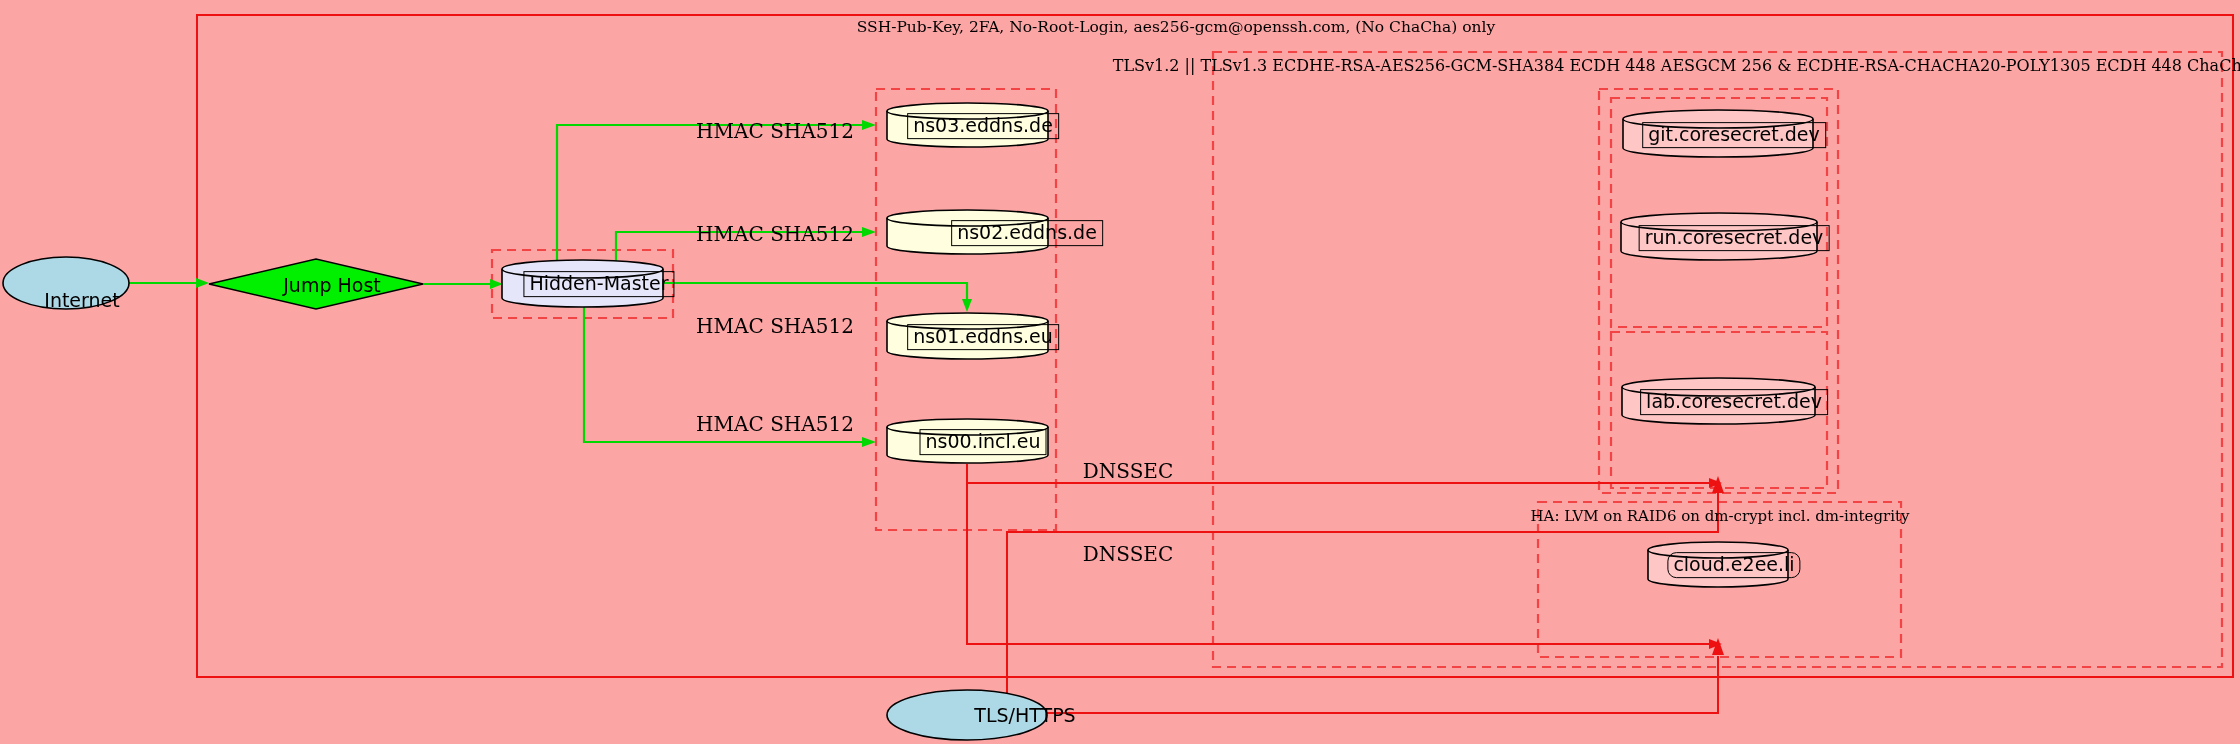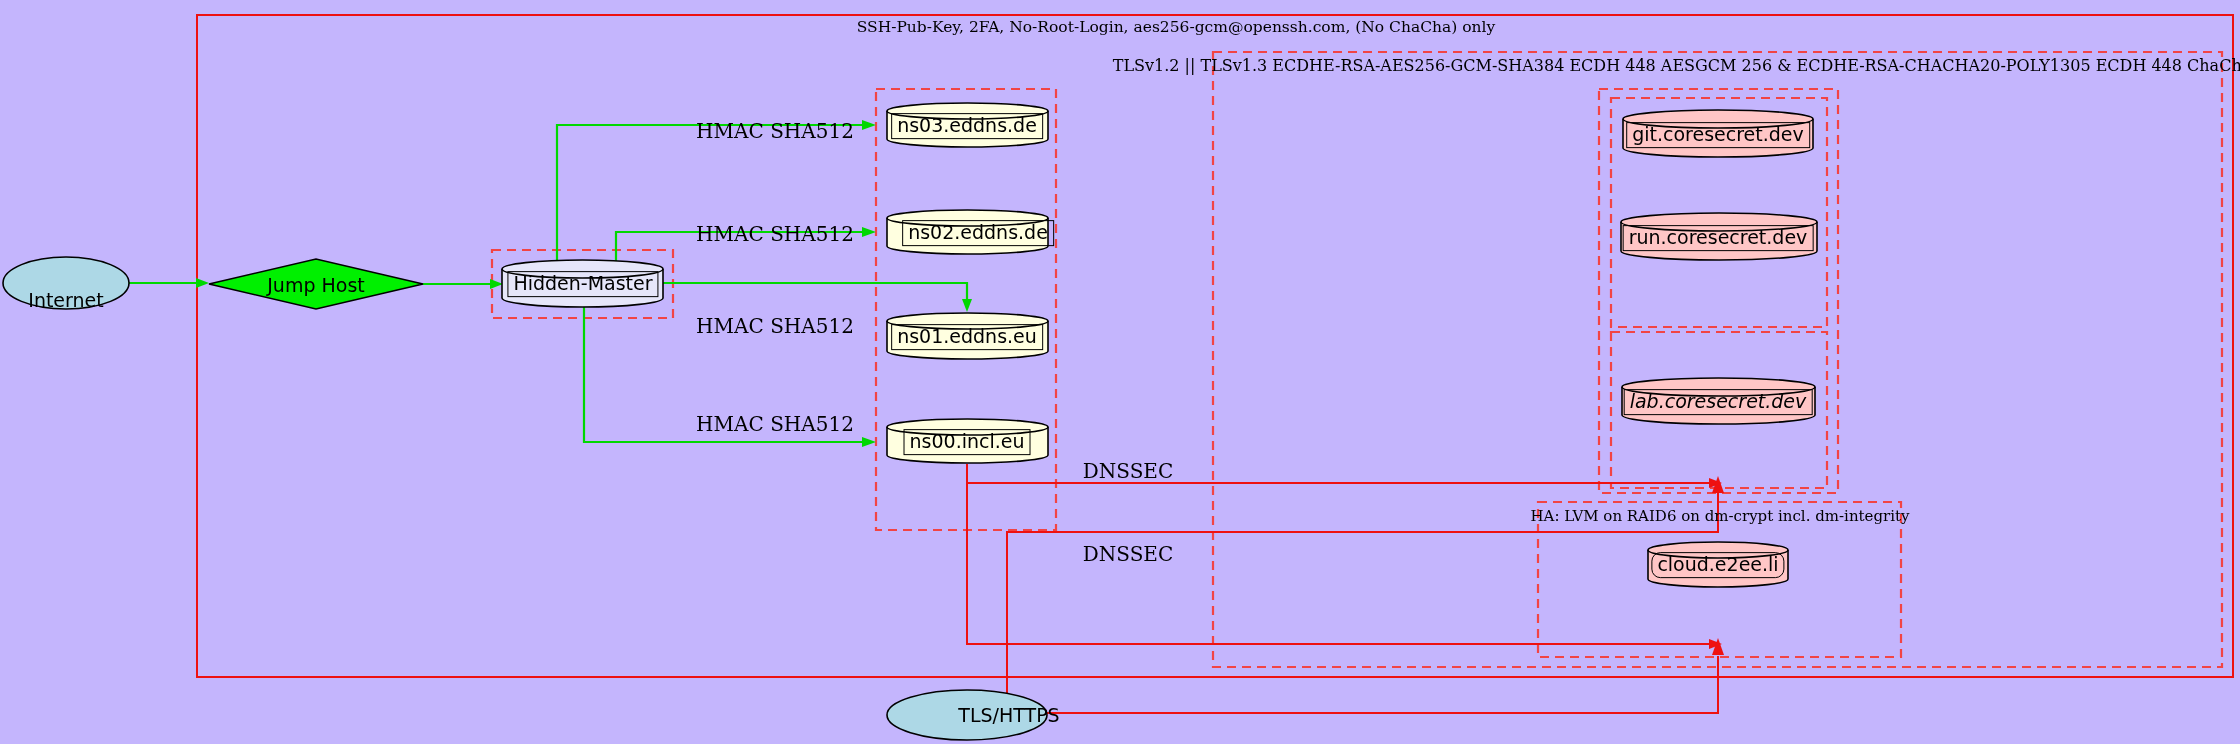--- a/index.html
+++ b/index.html
@@ -1,20 +1,20 @@
 <!DOCTYPE html>
 <html><head>
 <meta charset="utf-8">
 <style>
   html,body{margin:0;padding:0;background:#fff;}
-  #canvas{position:relative;width:2240px;height:744px;background:#c4b5fd;overflow:hidden;
+  #canvas{position:relative;width:2240px;height:744px;background:#fca5a5;overflow:hidden;
           font-family:"DejaVu Sans","Liberation Sans",sans-serif;}
   #canvas svg{position:absolute;left:0;top:0;}
   .lbl{position:absolute;transform:translate(-50%,-50%);white-space:nowrap;color:#000;z-index:5;}
-  .node{font:19px "DejaVu Sans","Liberation Sans",sans-serif;}
+  .node{font:19px "DejaVu Sans","Liberation Sans",sans-serif;margin-left:16px;}
   .boxed{border:1.5px solid #000;padding:0px 5px;line-height:1.25;}
   .edge{font:20px "DejaVu Serif","Liberation Serif",serif;margin-top:8px;}
   .cluster{font:15.5px "DejaVu Serif","Liberation Serif",serif;}
   .cluster.small{font-size:15px;}
 </style>
 </head>
 <body>
 
 <div id="canvas">
 
@@ -115,21 +115,21 @@
   <div class="lbl edge" style="left:775px;top:416px;">HMAC SHA512</div>
   <div class="lbl edge" style="left:1128px;top:463px;">DNSSEC</div>
   <div class="lbl edge" style="left:1128px;top:546px;">DNSSEC</div>
 
   <div class="lbl node" style="left:66px;top:300px;">Internet</div>
   <div class="lbl node" style="left:316px;top:285px;">Jump Host</div>
   <div class="lbl node" style="left:1009px;top:715px;">TLS/HTTPS</div>
 
   <div class="lbl node boxed" style="left:583px;top:284px;">Hidden-Master</div>
   <div class="lbl node boxed" style="left:967px;top:126px;">ns03.eddns.de</div>
-  <div class="lbl node boxed" style="left:978px;top:233px;">ns02.eddns.de</div>
+  <div class="lbl node boxed" style="left:1011px;top:233px;">ns02.eddns.de</div>
   <div class="lbl node boxed" style="left:967px;top:337px;">ns01.eddns.eu</div>
   <div class="lbl node boxed" style="left:967px;top:442px;">ns00.incl.eu</div>
   <div class="lbl node boxed" style="left:1718px;top:135px;">git.coresecret.dev</div>
   <div class="lbl node boxed" style="left:1718px;top:238px;text-align:center;">run.coresecret.dev</div>
-  <div class="lbl node boxed" style="left:1718px;top:402px;font-style:italic;">lab.coresecret.dev</div>
+  <div class="lbl node boxed" style="left:1718px;top:402px;">lab.coresecret.dev</div>
   <div class="lbl node boxed" style="left:1718px;top:565px;border-radius:9px;">cloud.e2ee.li</div>
 
 </div>
 
 </body></html>

